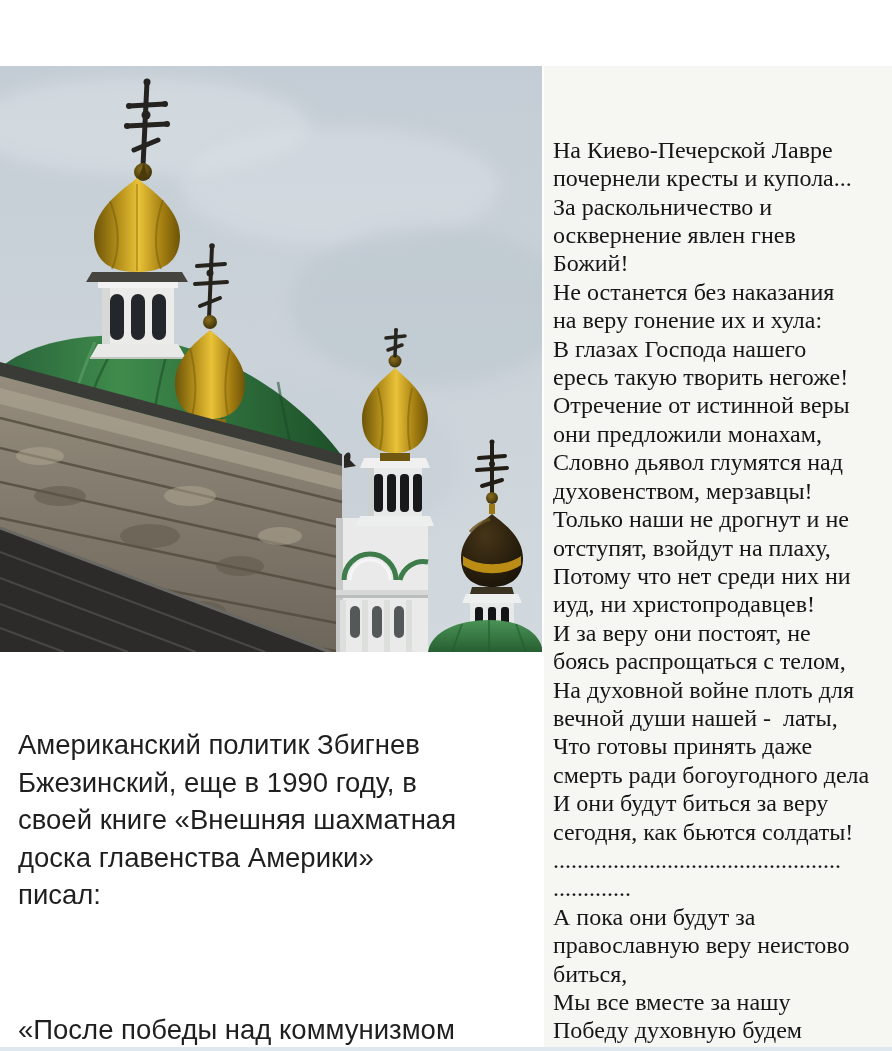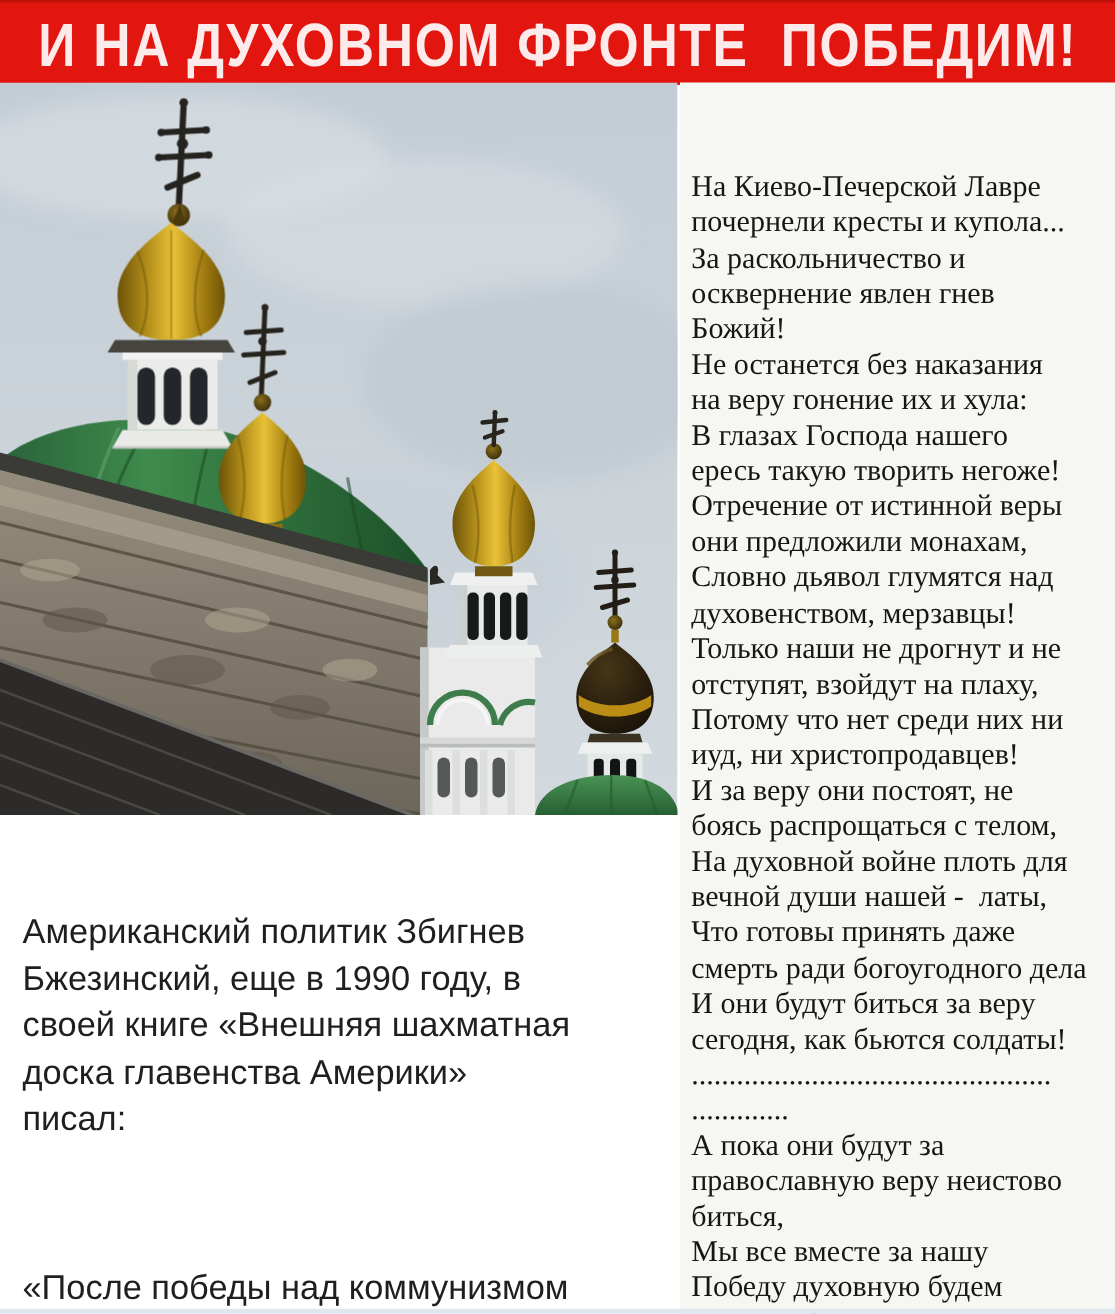--- a/index.html
+++ b/index.html
@@ -22,23 +22,20 @@
         box-sizing:border-box;padding:13px 2px 0 9px;
         font-family:"Liberation Serif",serif;font-size:24px;line-height:28.4px;
         color:#161616;white-space:pre-wrap;}
   .bottom-divider{position:absolute;left:0;top:1047px;width:892px;height:4px;background:#dfe8ee;}
 </style>
 </head>
 <body>
 
 <div class="page">
 
-  <div class="banner">
-    <div class="banner-text">И НА ДУХОВНОМ ФРОНТЕ  ПОБЕДИМ!</div>
-  </div>
 
   <div class="photo" title="Orthodox monastery: golden onion domes with crosses, large green dome, white bell towers, weathered brick facade under a grey cloudy sky">
     <svg width="542" height="586" viewBox="0 0 542 586" xmlns="http://www.w3.org/2000/svg">
       <defs>
         <linearGradient id="sky" x1="0" y1="0" x2="0" y2="1">
           <stop offset="0" stop-color="#c4cdd5"></stop>
           <stop offset="0.55" stop-color="#ccd4da"></stop>
           <stop offset="1" stop-color="#d2d9de"></stop>
         </linearGradient>
         <linearGradient id="gold" x1="0" y1="0" x2="1" y2="0">

